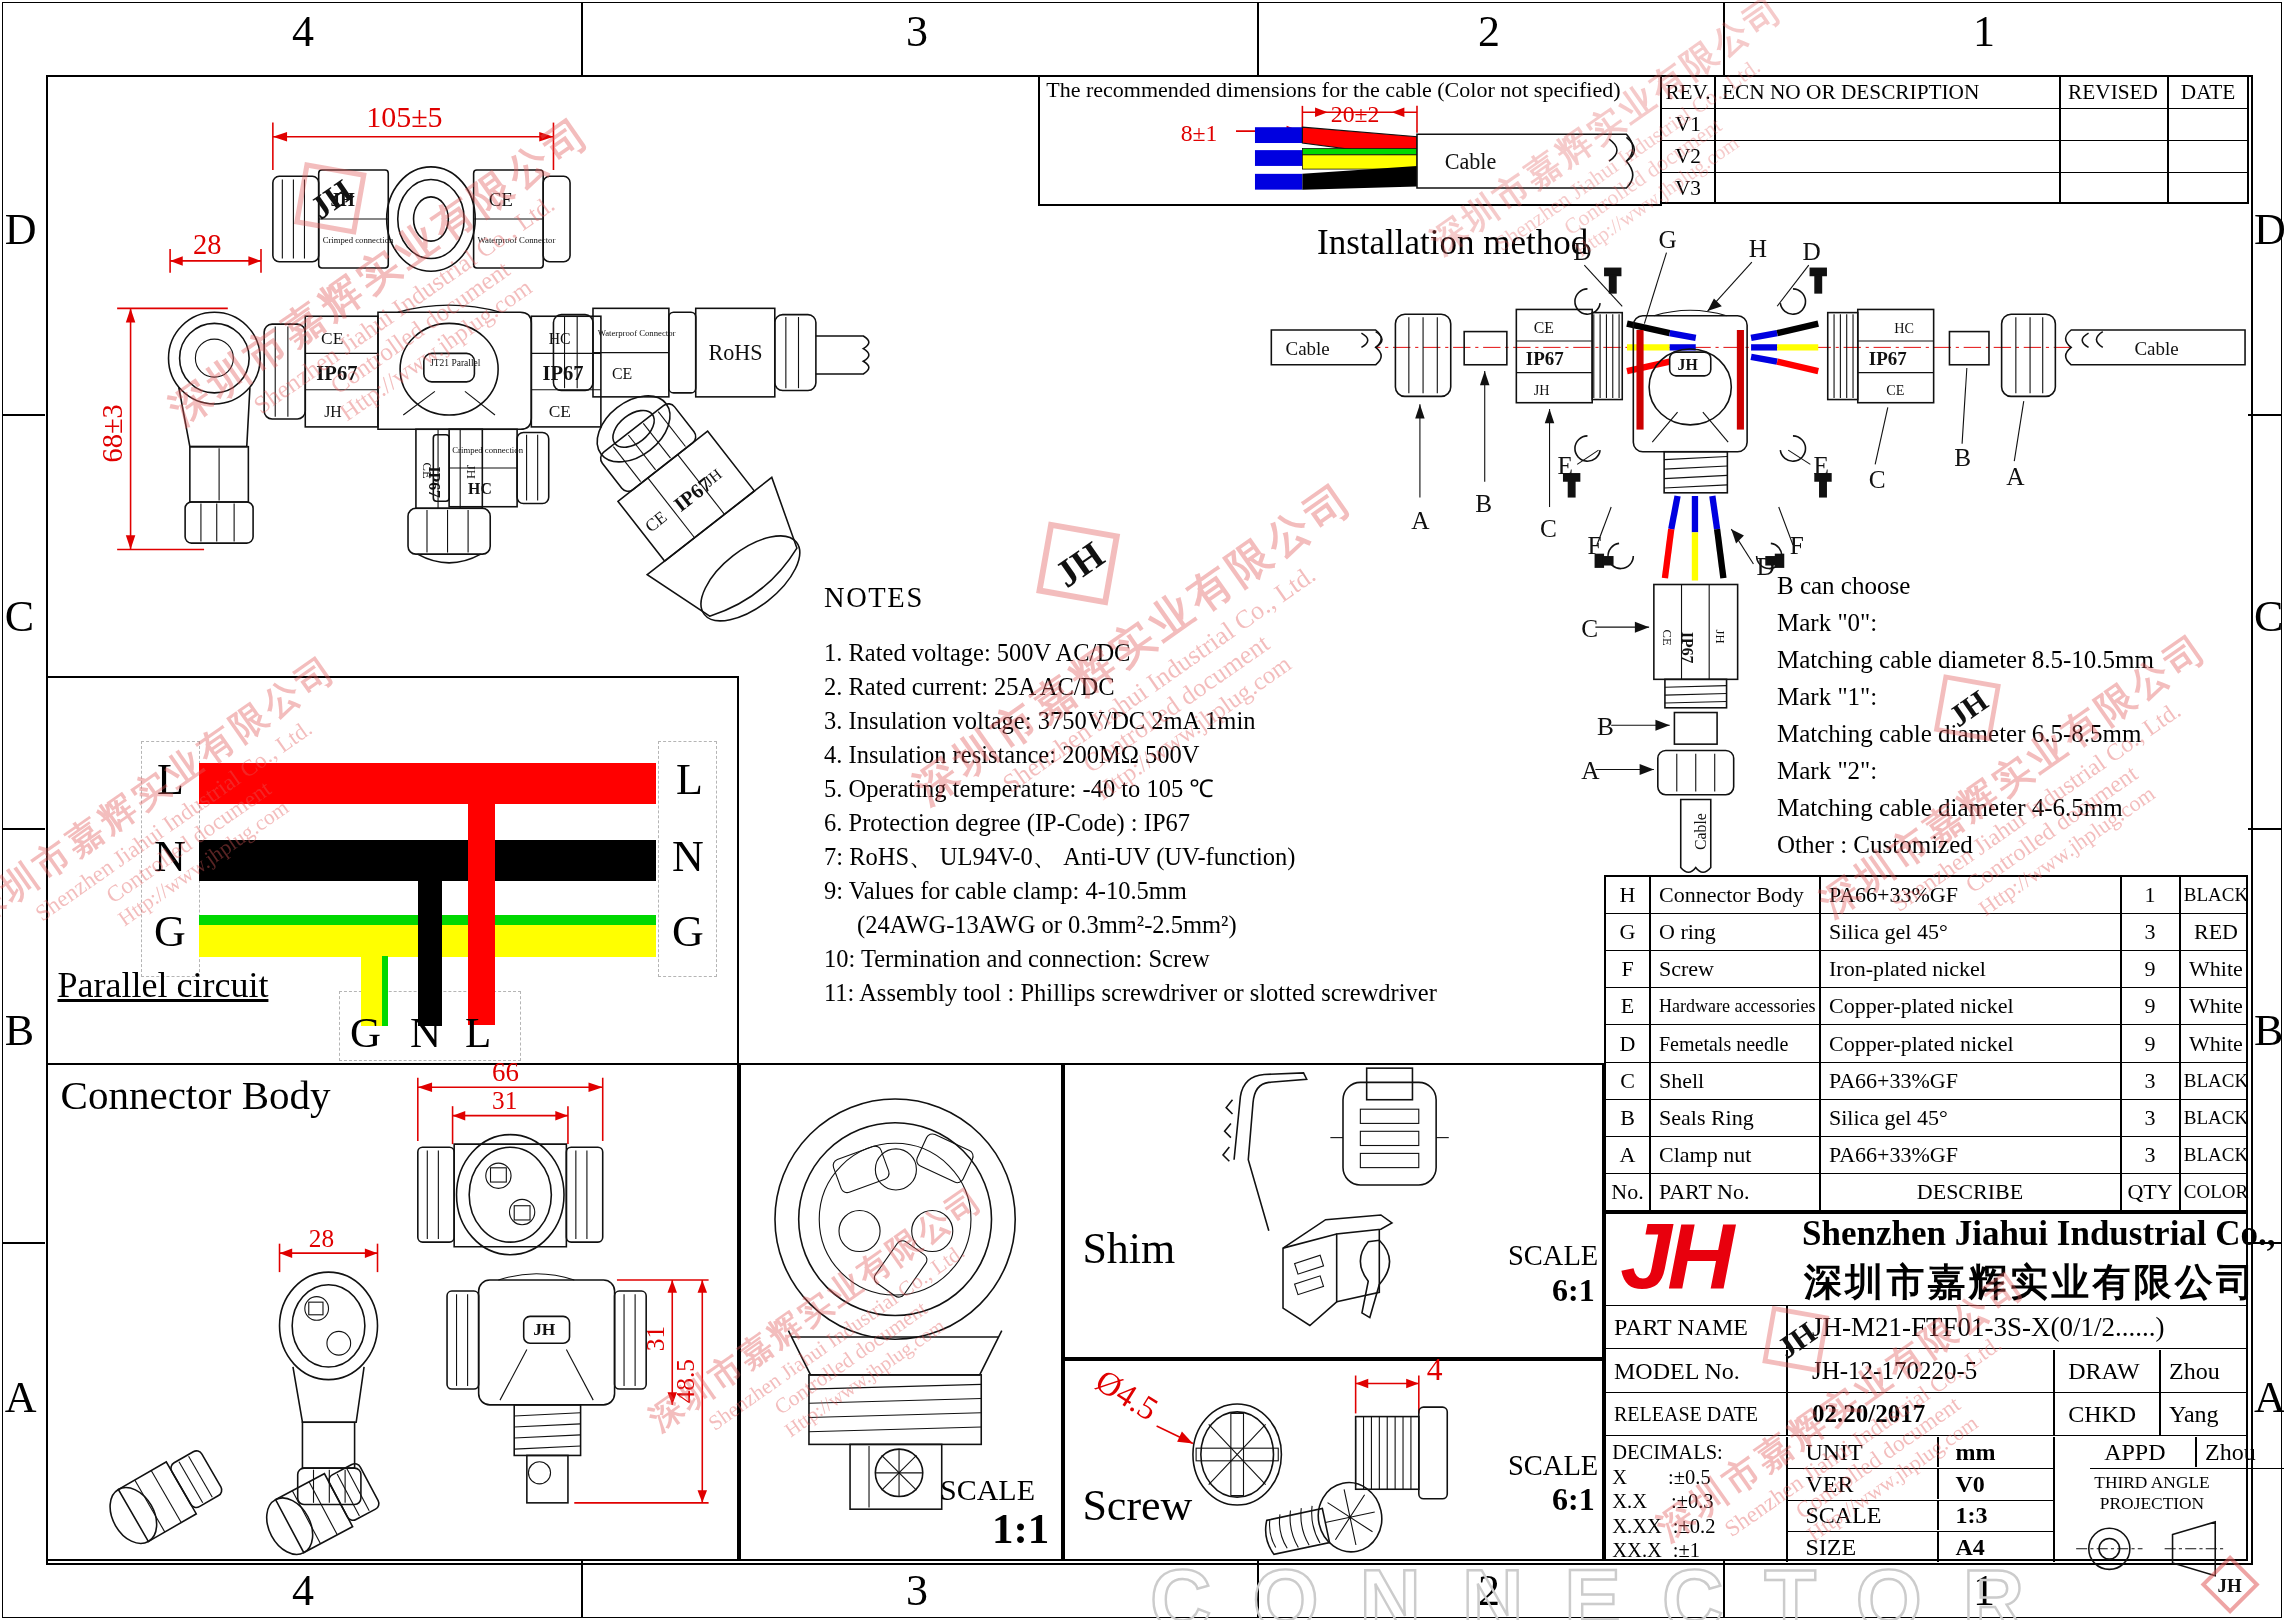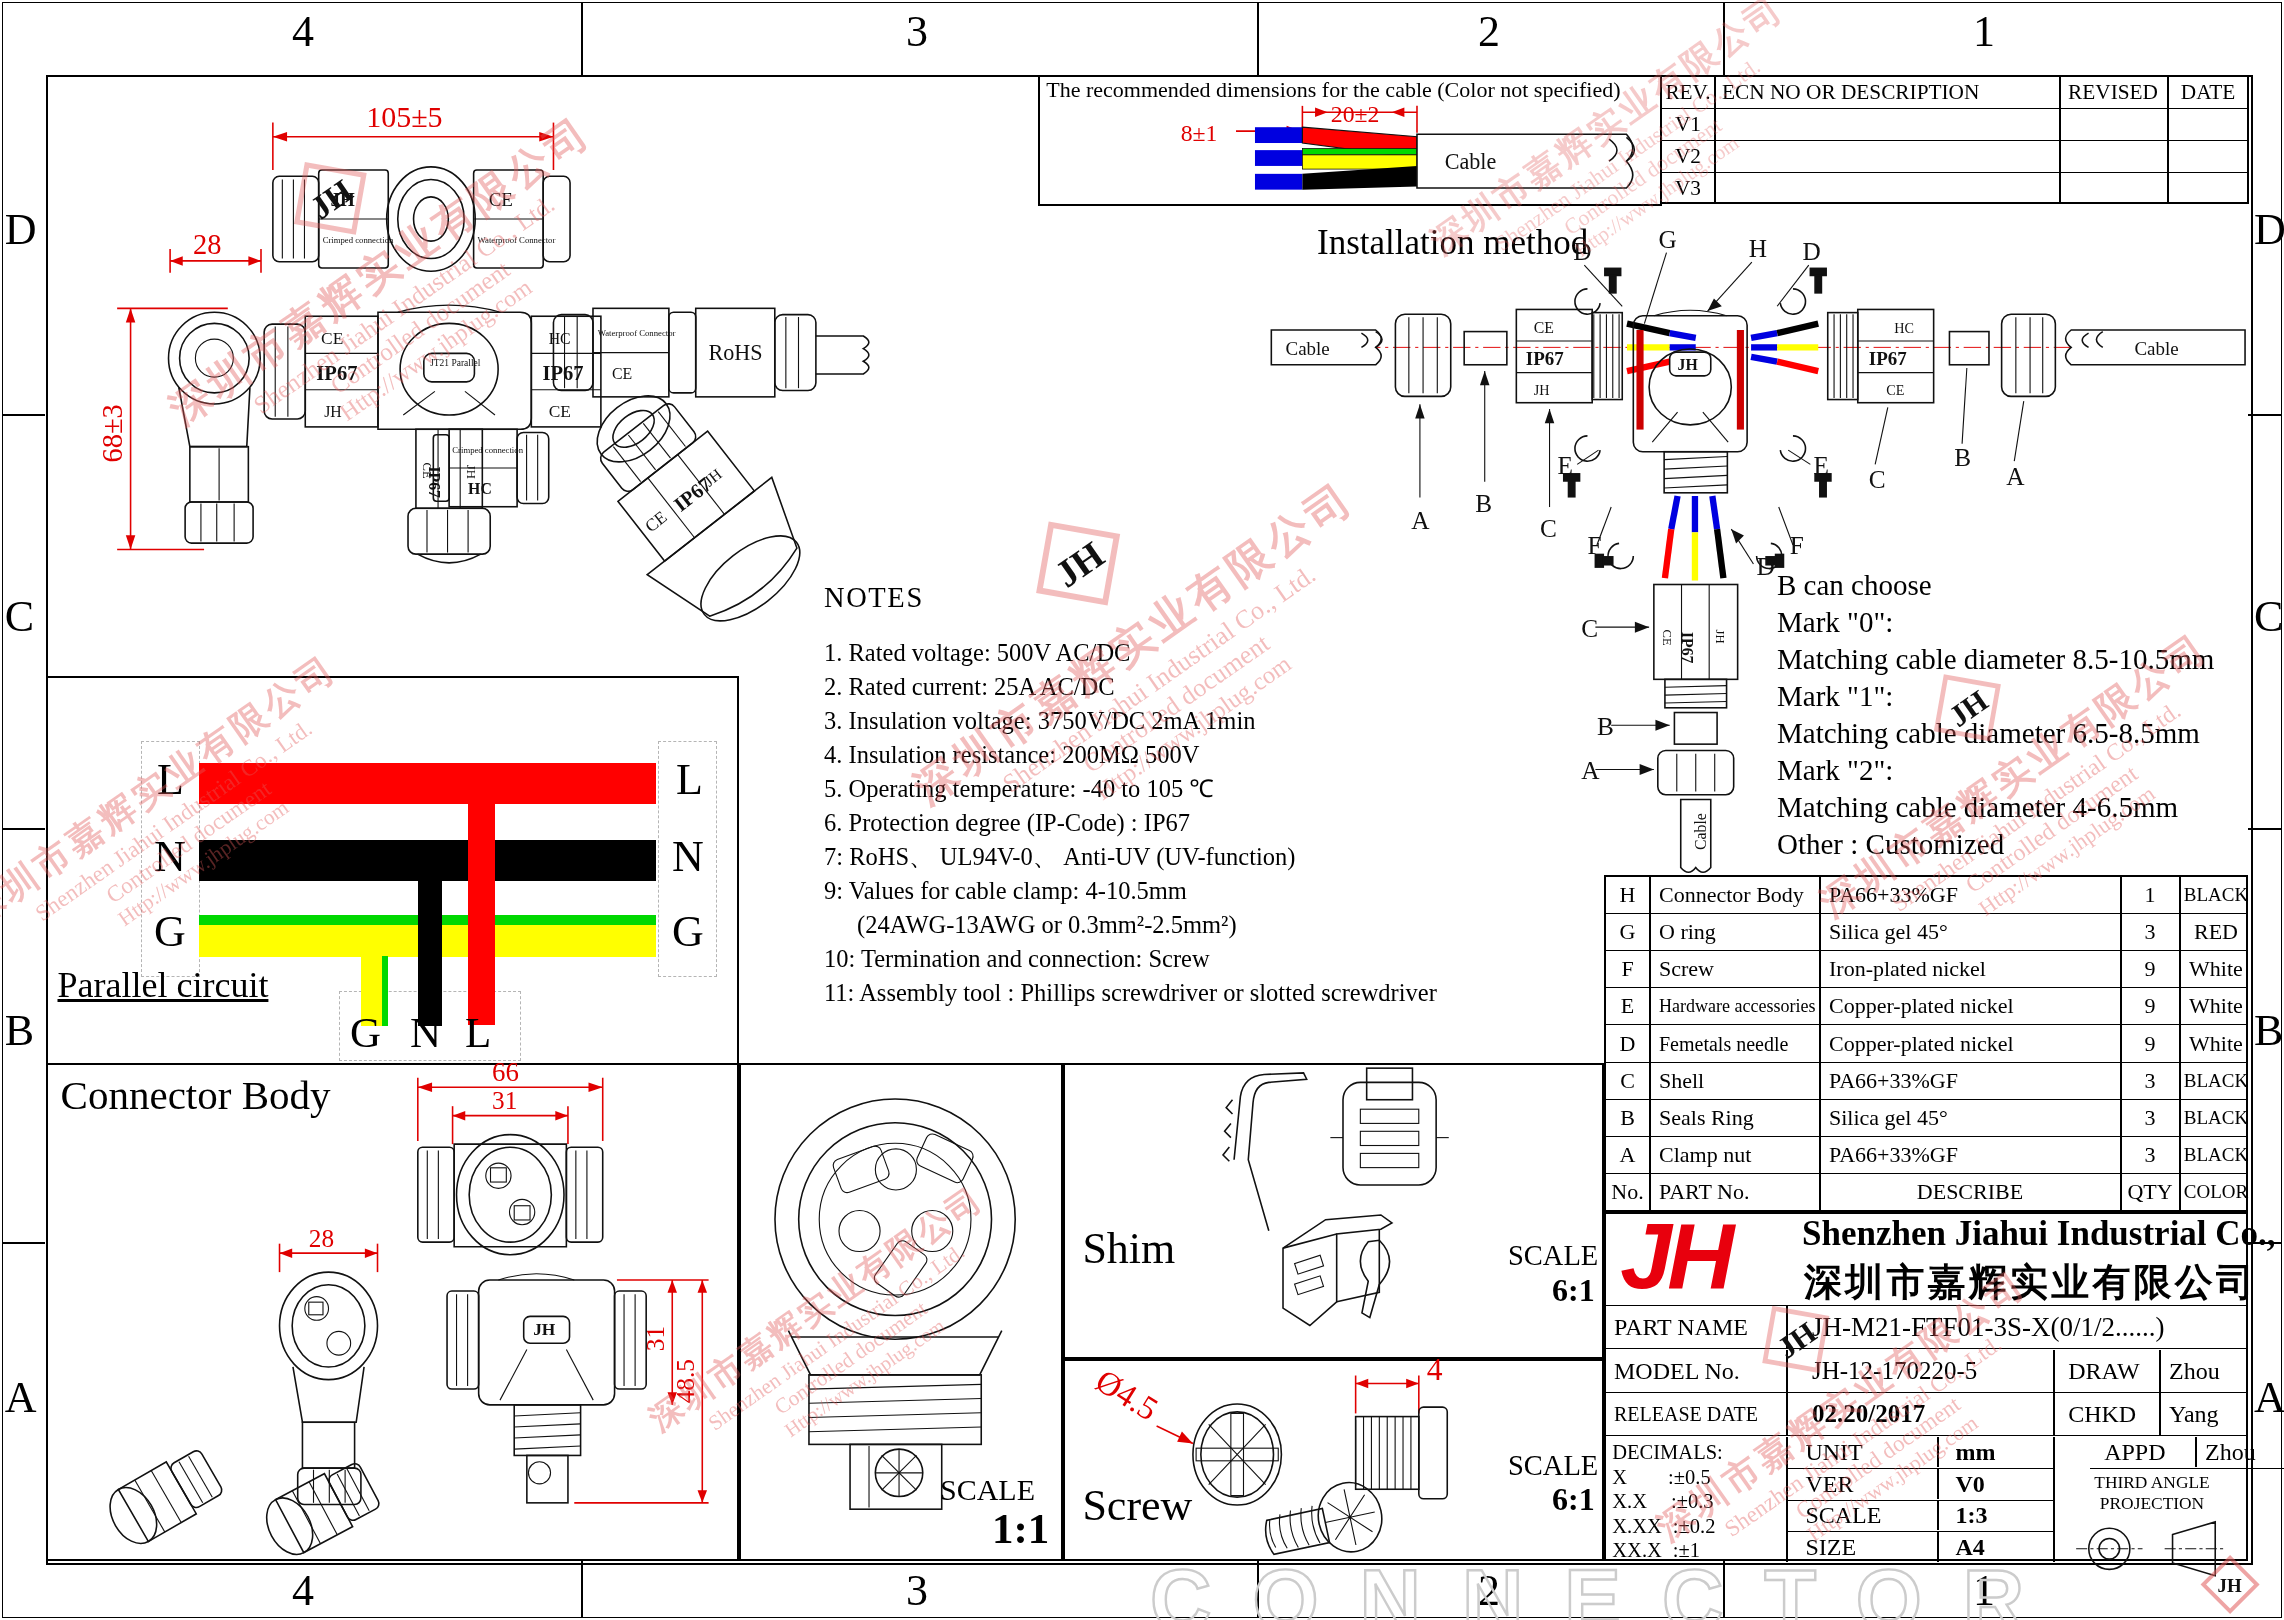--- a/index.html
+++ b/index.html
@@ -464,21 +464,21 @@
 
       <text x="764" y="348">C</text>
         <line class="lnt" x1="772" y1="318" x2="788" y2="246"></line>
       <text x="872" y="320">B</text>
         <line class="lnt" x1="882" y1="292" x2="888" y2="196"></line>
       <text x="938" y="344">A</text>
         <line class="lnt" x1="948" y1="314" x2="960" y2="238"></line>
     </g>
   </svg>
 
-  <div class="abs" style="left:1777px;top:567px;font-size:29px;line-height:37px;">
+  <div class="abs" style="left:1777px;top:567px;font-size:25px;line-height:37px;">
     <div>B can choose</div>
     <div>Mark "0":</div>
     <div>Matching cable diameter 8.5-10.5mm</div>
     <div>Mark "1":</div>
     <div>Matching cable diameter 6.5-8.5mm</div>
     <div>Mark "2":</div>
     <div>Matching cable diameter 4-6.5mm</div>
     <div>Other : Customized</div>
   </div>
 

